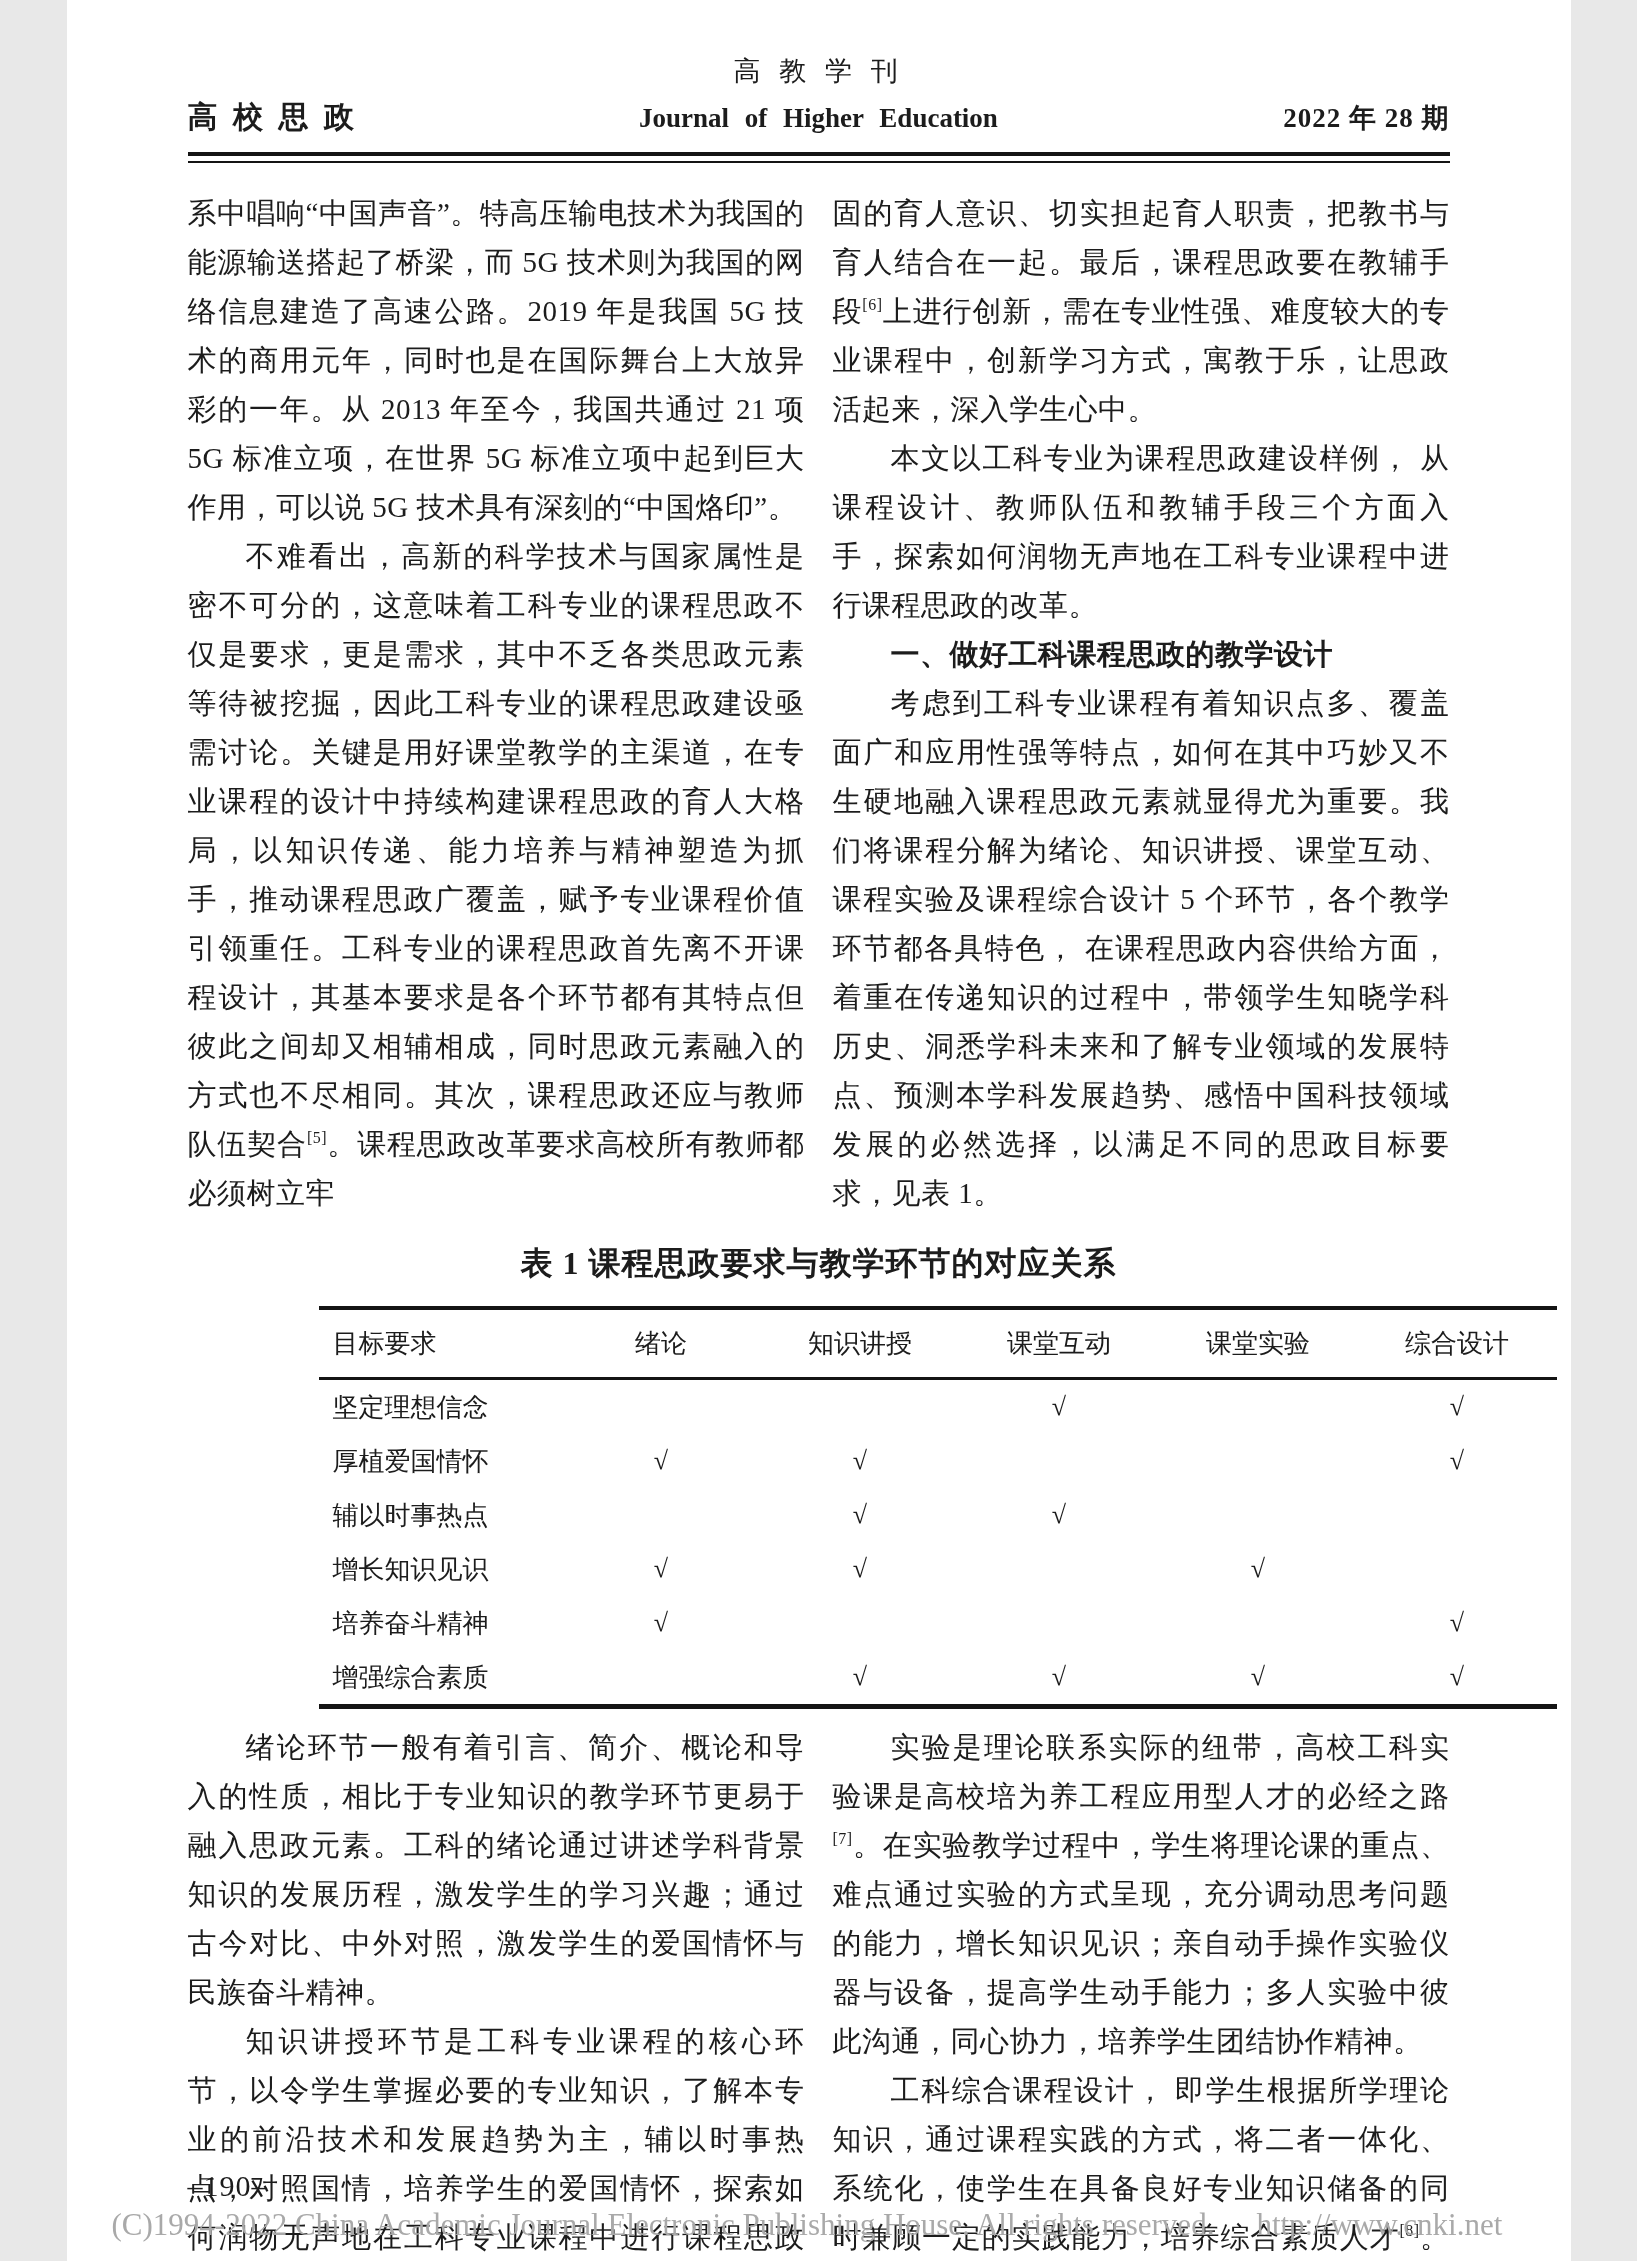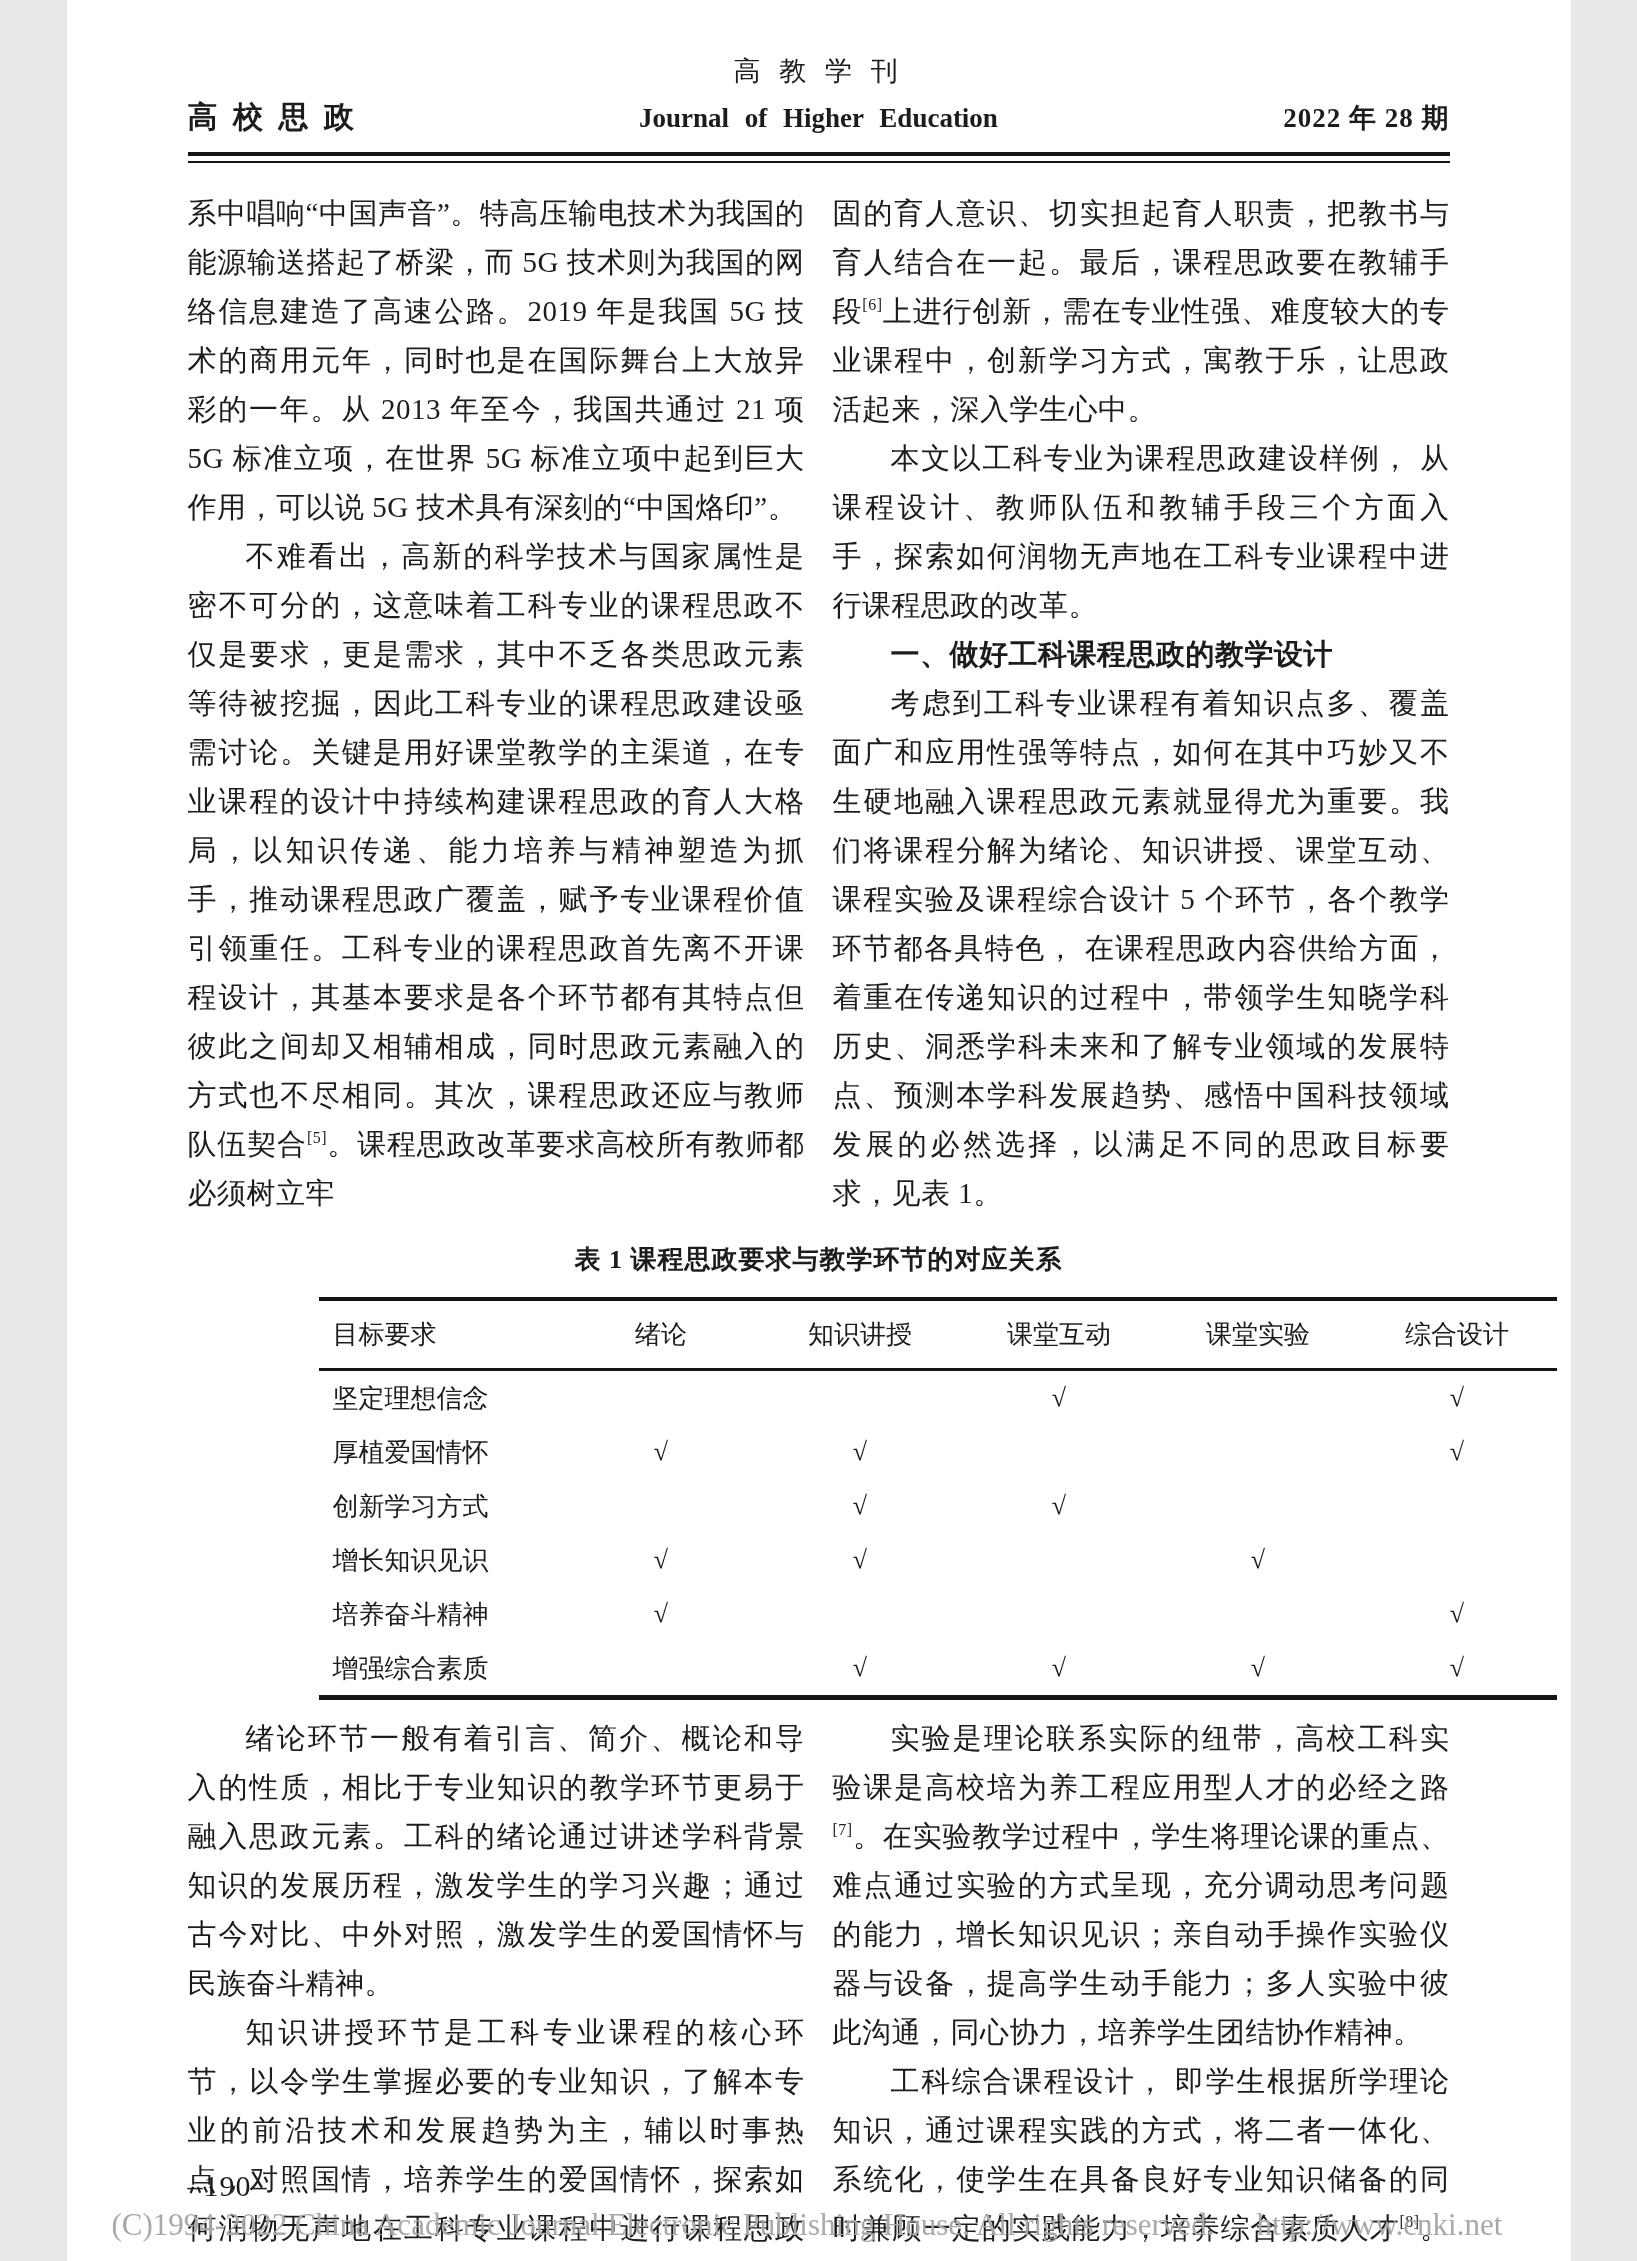--- a/index.html
+++ b/index.html
@@ -46,21 +46,21 @@
     text-align:justify;
     letter-spacing:0.5px;
   }
   .para.indent{text-indent:2em;}
   .para.heading{font-weight:700;}
   .para sup{font-size:0.55em;line-height:0;vertical-align:super;}
   
   .table-block{margin:24px 0 14px 0;}
   .table-title{
     text-align:center;
-    font-size:26px;
+    font-size:32px;
     font-weight:700;
     letter-spacing:1px;
     margin:8px 0 20px 0;
   }
   table.mapping{
     border-collapse:collapse;
     width:1238px;
     margin-left:131px;
     border-top:4px solid #141414;
     border-bottom:5px solid #141414;
@@ -149,21 +149,21 @@
             </tr>
             <tr>
               <td class="label-col">厚植爱国情怀</td>
               <td class="check">√</td>
               <td class="check">√</td>
               <td></td>
               <td></td>
               <td class="check">√</td>
             </tr>
             <tr>
-              <td class="label-col">创新学习方式</td>
+              <td class="label-col">辅以时事热点</td>
               <td></td>
               <td class="check">√</td>
               <td class="check">√</td>
               <td></td>
               <td></td>
             </tr>
             <tr>
               <td class="label-col">增长知识见识</td>
               <td class="check">√</td>
               <td class="check">√</td>

